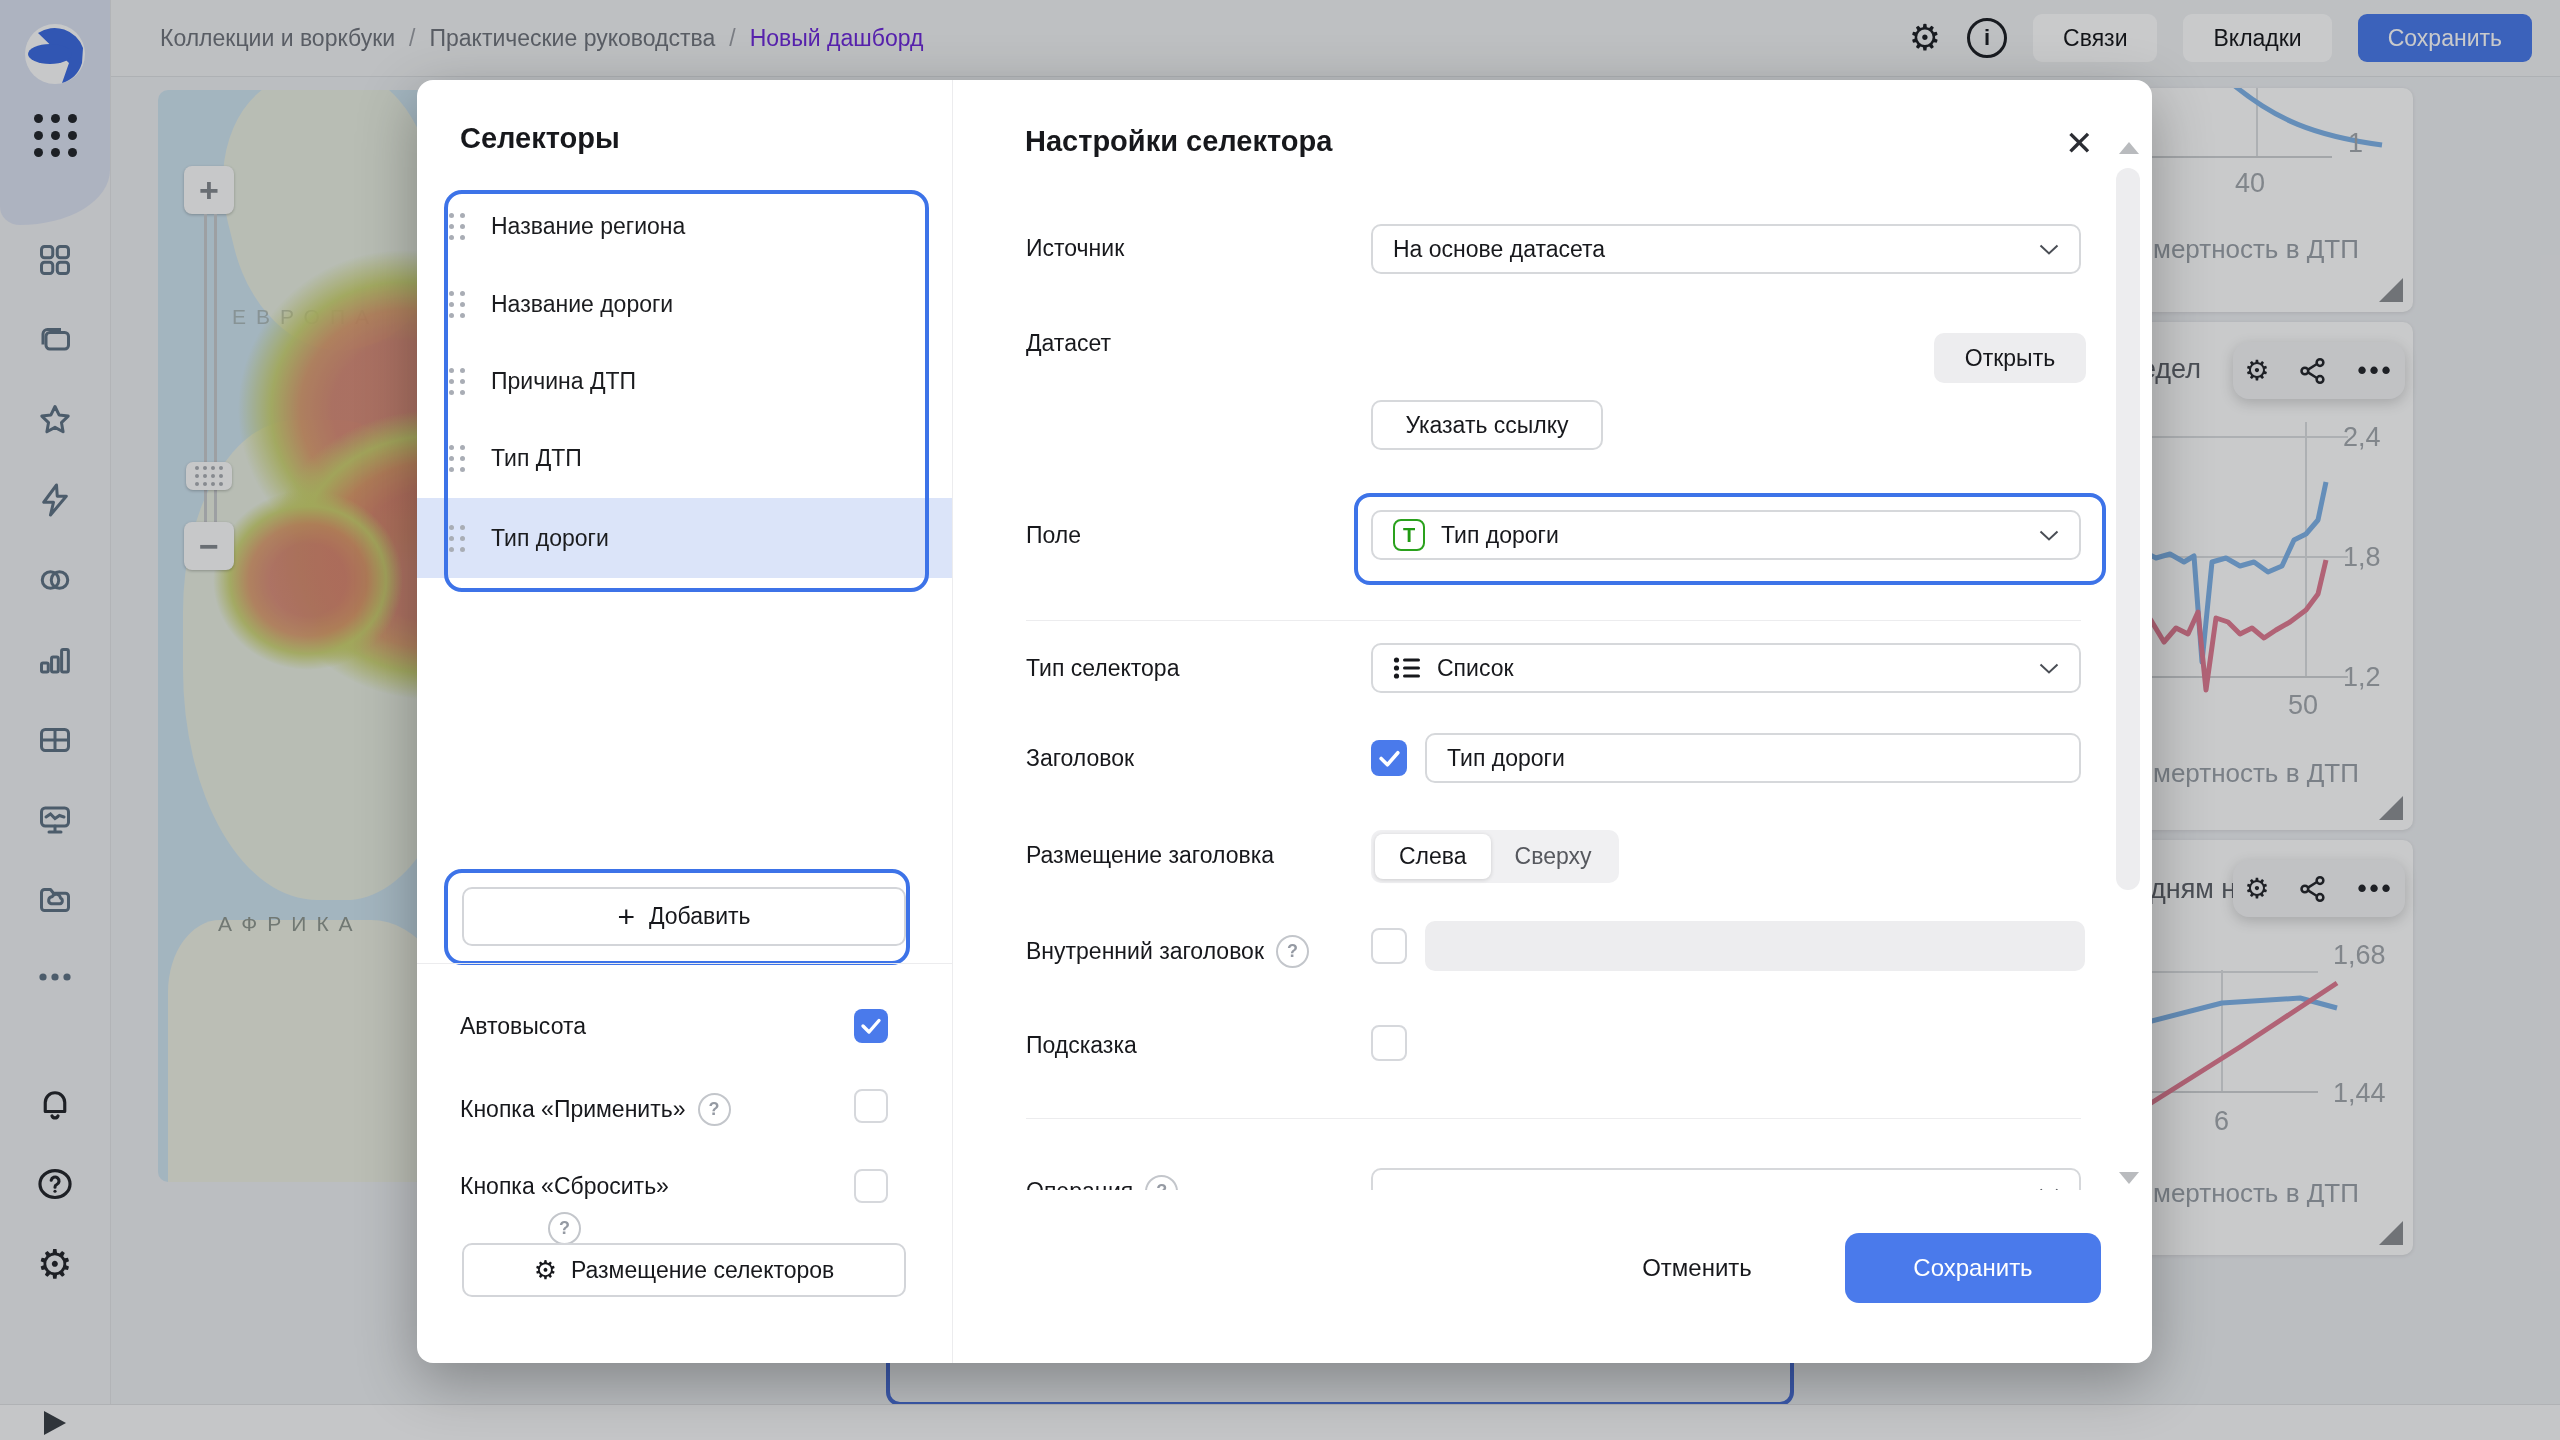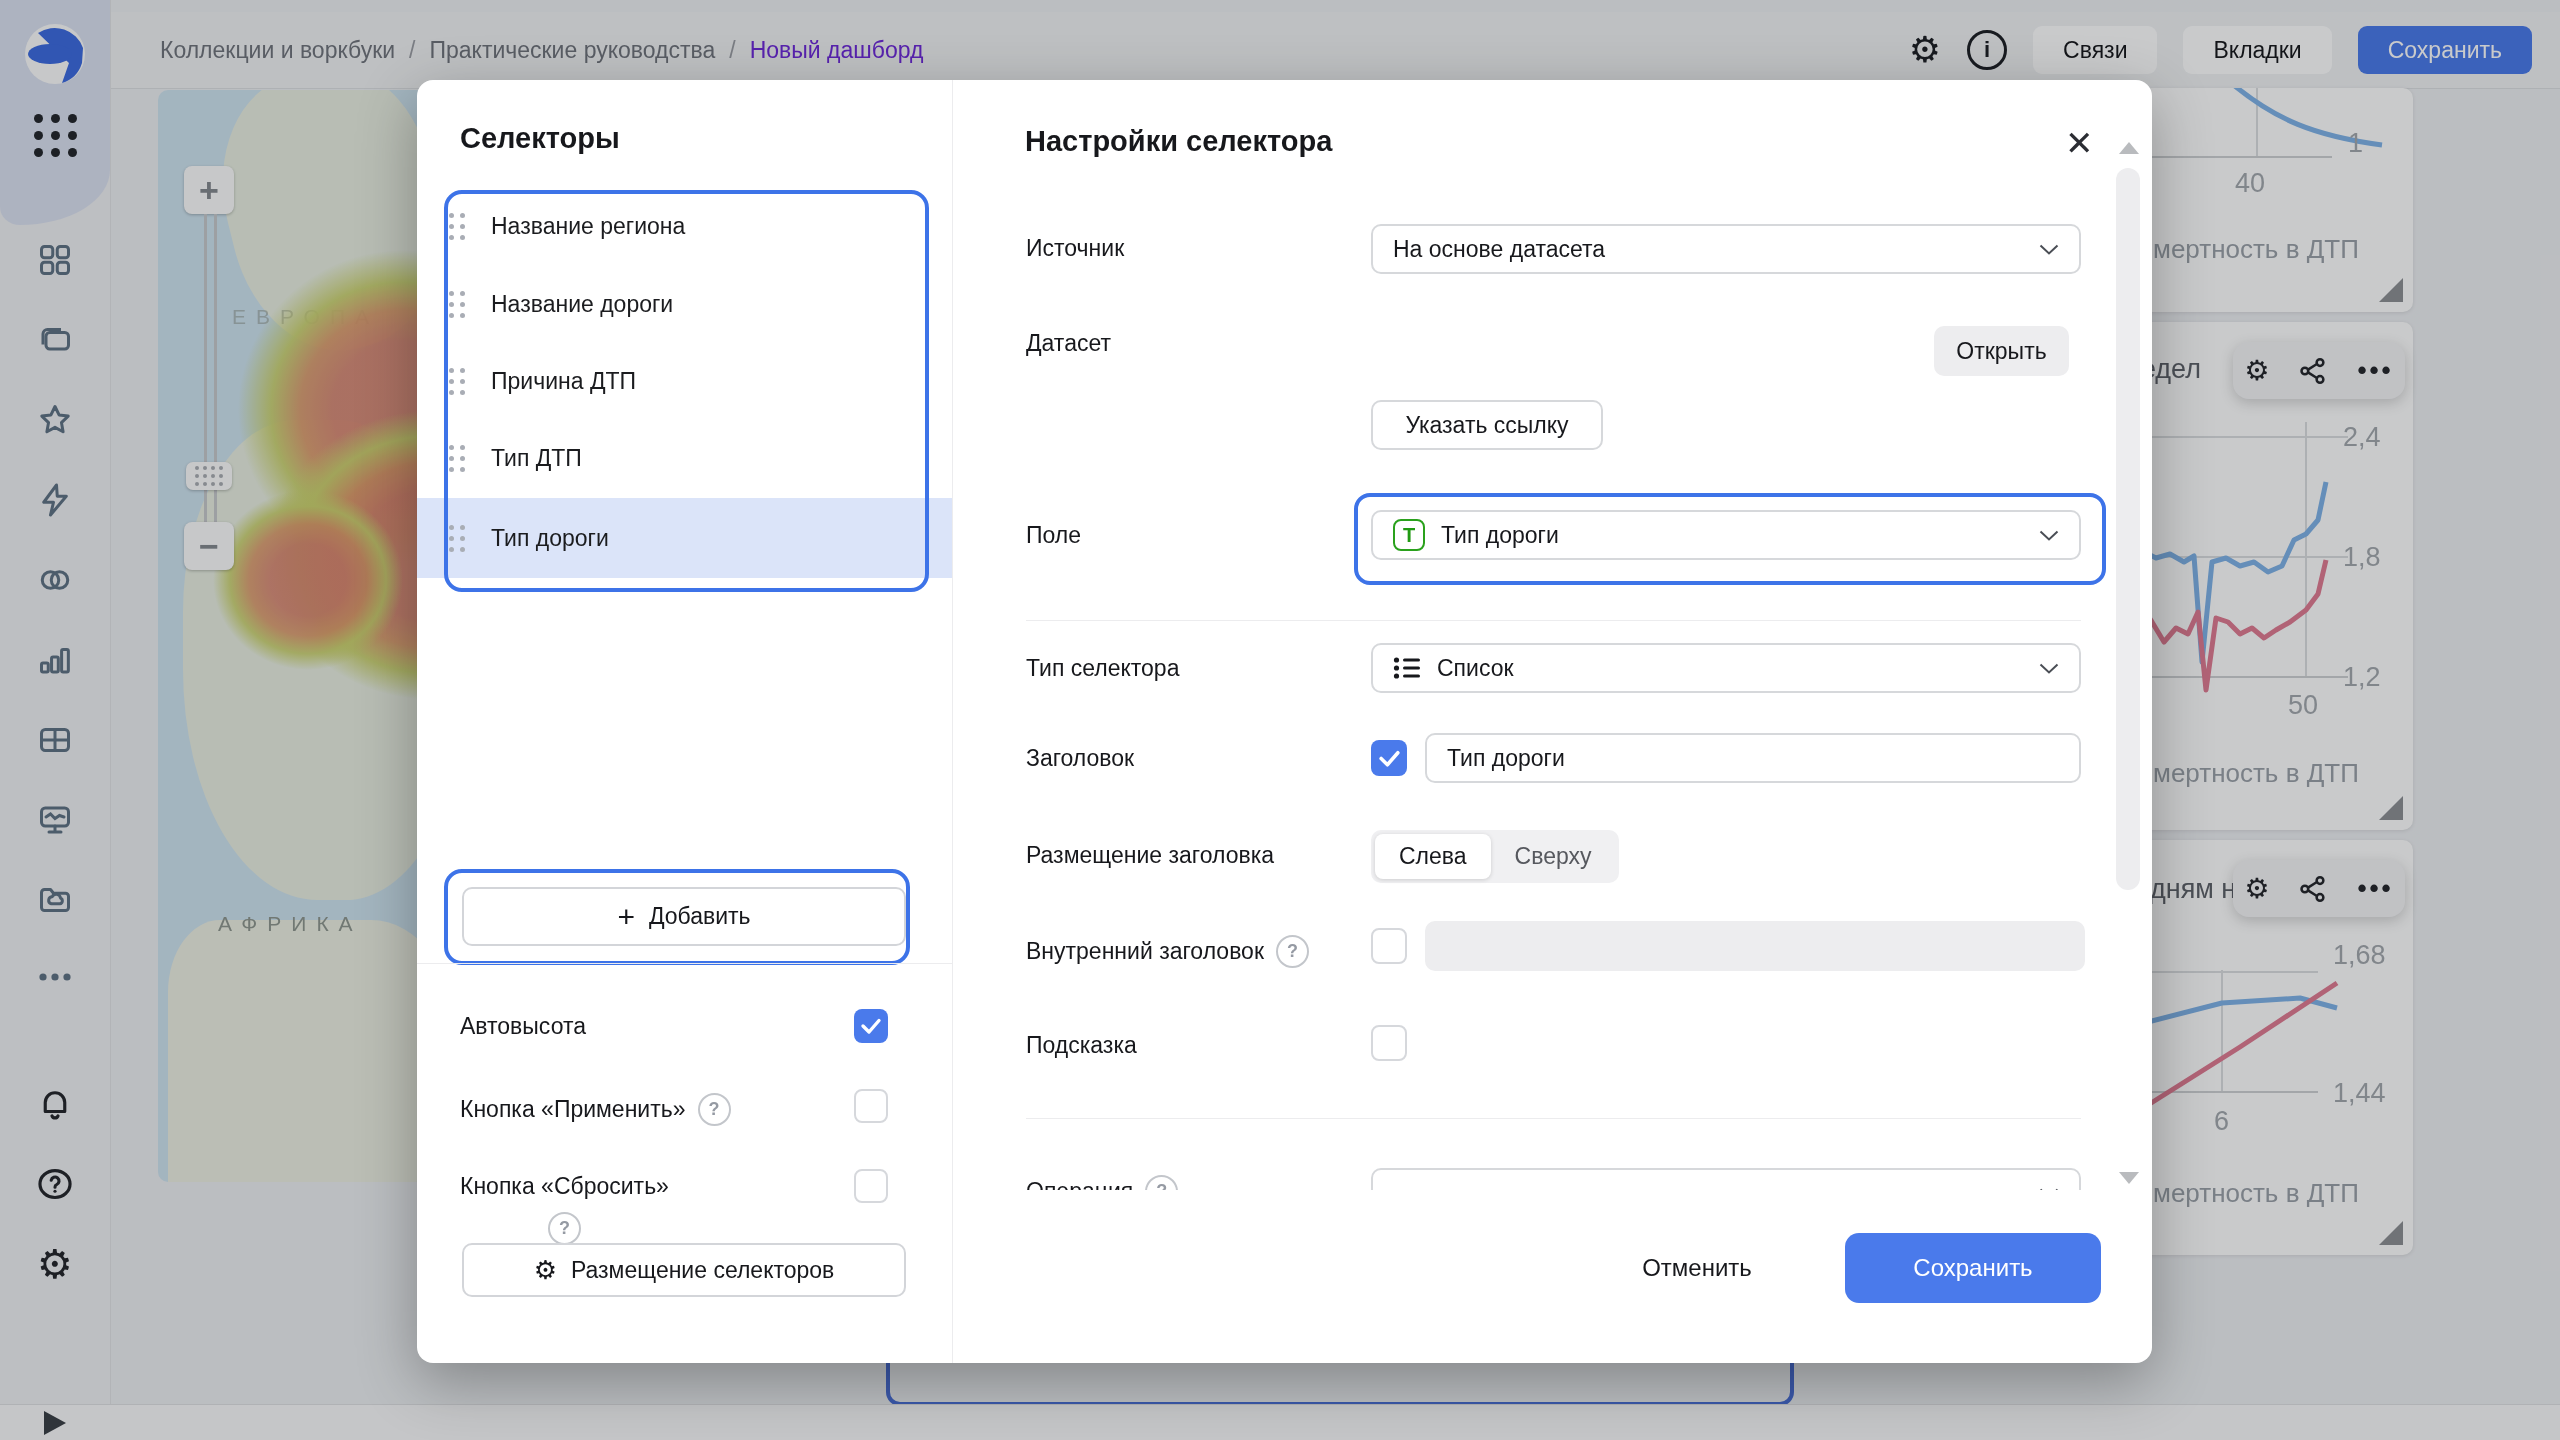--- a/index.html
+++ b/index.html
@@ -2,21 +2,21 @@
 <html><head>
 <meta charset="utf-8">
 <style>
   html,body{margin:0;padding:0;background:#888;}
   .screen{position:relative;width:2560px;height:1440px;background:#eef0f3;overflow:hidden;
           font-family:"Liberation Sans",sans-serif;color:#17181c;}
   .r{position:absolute;}
   .uni{font-family:"DejaVu Sans",sans-serif;}
 
   
-  .header{left:110px;top:12px;width:2450px;height:76px;background:#f1f2f4;border-bottom:1px solid #dddfe2;
+  .header{left:110px;top:0;width:2450px;height:76px;background:#f1f2f4;border-bottom:1px solid #dddfe2;
           display:flex;align-items:center;text-align:right;}
   .crumbs{margin-left:50px;font-size:23px;color:#70747c;display:flex;gap:14px;align-items:center;}
   .crumbs .sep{color:#9a9da3;}
   .crumbs .current{color:#6d28d9;font-weight:500;}
   .hdr-right{position:absolute;right:28px;top:0;height:76px;display:flex;align-items:center;gap:26px;}
   .hdr-icon{font-size:36px;color:#1d1f24;line-height:1;}
   .info-circle{width:34px;height:34px;border:3px solid #1d1f24;border-radius:50%;display:flex;
                align-items:center;justify-content:center;font-weight:700;font-size:22px;color:#1d1f24;}
   .hdr-btn{height:48px;padding:0 30px;border-radius:9px;background:#ffffff;display:flex;align-items:center;
            font-size:23px;color:#17181c;}
@@ -444,21 +444,21 @@
       <div class="field" style="left:418px;top:49px;width:710px;height:50px;">
         <span class="grow">На основе датасета</span>
         <svg class="chev" width="20" height="11" viewBox="0 0 20 11">
             <polyline points="1.5,1.5 10,9.5 18.5,1.5" fill="none" stroke="#4a4e55" stroke-width="2"></polyline>
           </svg>
       </div>
 
       <div class="f-label" style="left:73px;top:155px;">
           <span>Датасет</span>
         </div>
-      <div class="gray-btn" style="left:981px;top:151px;width:135px;height:50px;">Открыть</div>
+      <div class="gray-btn" style="left:981px;top:158px;width:152px;height:50px;">Открыть</div>
       <div class="field" style="left:418px;top:225px;width:232px;height:50px;justify-content:center;">Указать ссылку</div>
 
       <div class="field-outline" style="left:401px;top:318px;width:744px;height:84px;"></div>
       <div class="f-label" style="left:73px;top:347px;">
           <span>Поле</span>
         </div>
       <div class="field" style="left:418px;top:335px;width:710px;height:50px;">
         <span class="t-icon">T</span>
         <span class="grow">Тип дороги</span>
         <svg class="chev" width="20" height="11" viewBox="0 0 20 11">

